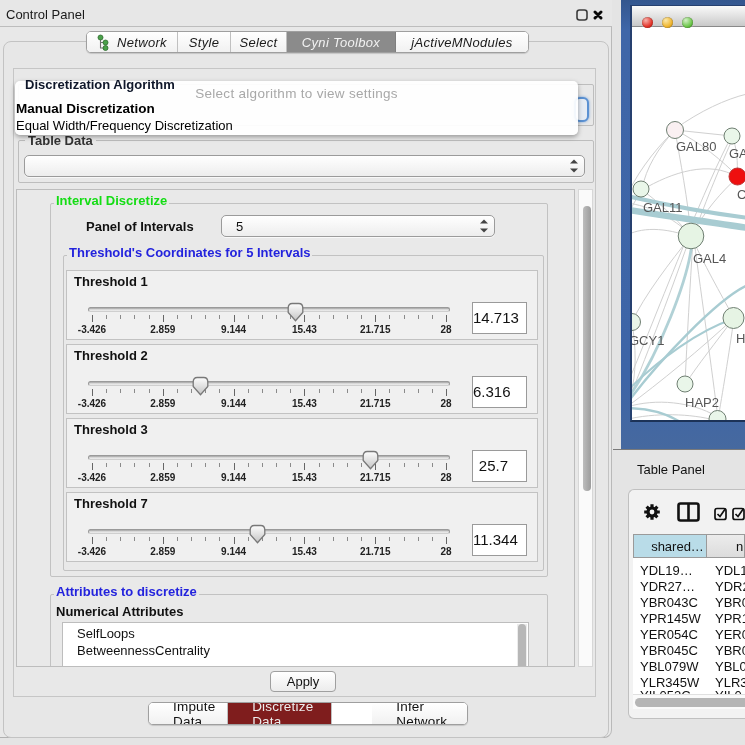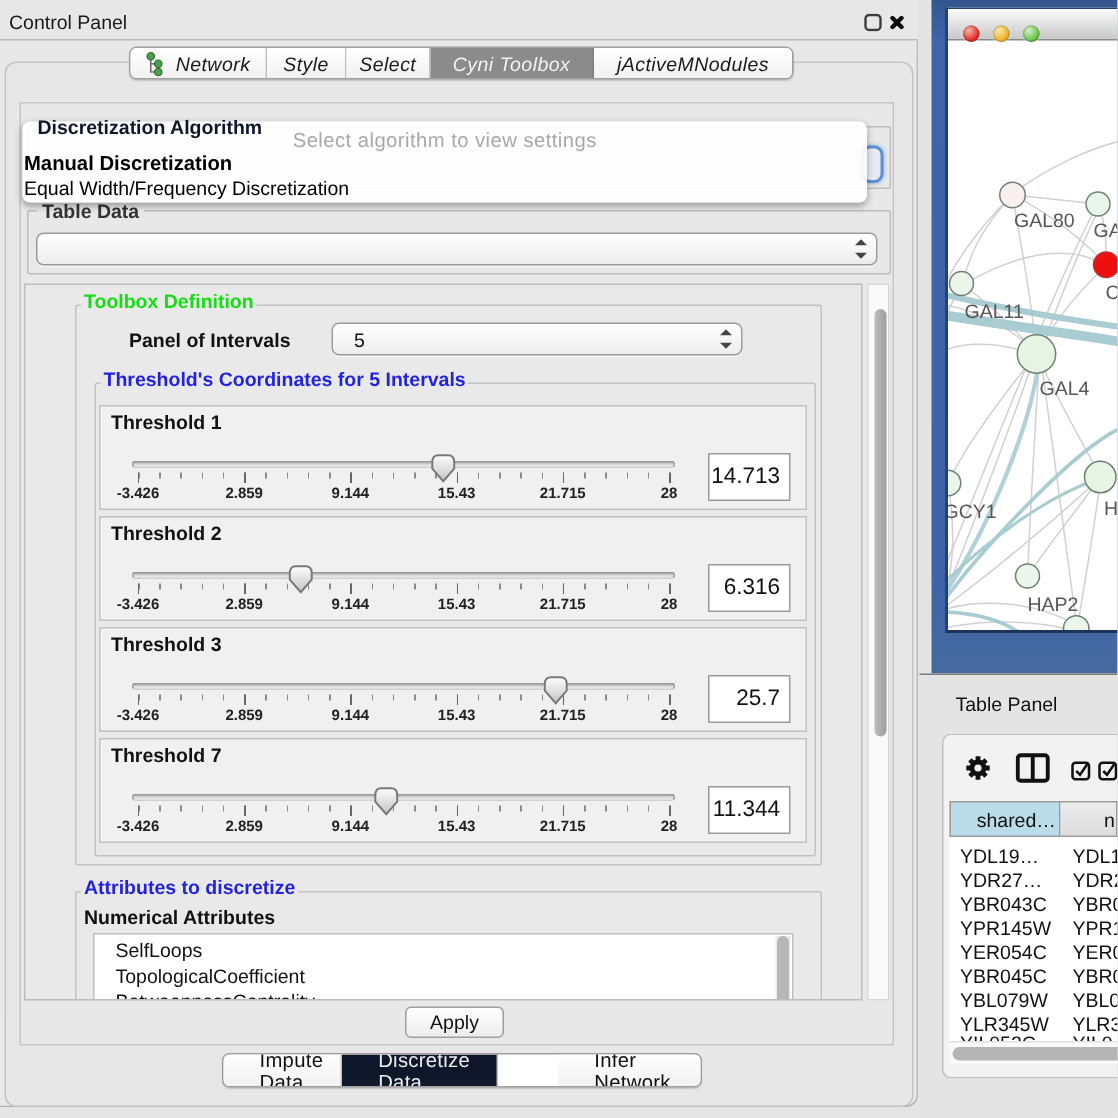--- a/index.html
+++ b/index.html
@@ -63,37 +63,37 @@
   .thpanel .name { position:absolute; left:7px; top:3px; font-size:13px; font-weight:bold; color:#111; }
   .track { position:absolute; left:21px; top:36px; width:362px; height:5px; border-radius:3px;
      background:linear-gradient(#9e9e9e,#d6d6d6 45%,#efefef); border:1px solid #9a9a9a; border-bottom-color:#cfcfcf; }
   .ticks-min { position:absolute; left:25px; top:44px; width:356px; height:4px;
      background:repeating-linear-gradient(90deg,#8a8a8a 0 1px,transparent 1px 14.16px); }
   .ticks-maj { position:absolute; left:25px; top:44px; width:356px; height:7px;
      background:repeating-linear-gradient(90deg,#666 0 1px,transparent 1px 70.8px); }
   .tl { position:absolute; top:53px; font-size:10px; font-weight:bold; color:#222; transform:translateX(-50%); }
   .knob { position:absolute; top:31px; width:17px; height:20px; }
   .vbox { position:absolute; left:405px; top:31px; width:55px; height:32px; background:#fff;
-     border:1px solid #9a9a9a; font-size:15px; color:#111; text-align:right; line-height:30px; padding-right:6px; }
+     border:1px solid #9a9a9a; font-size:15px; color:#111; text-align:right; line-height:30px; padding-right:18px; }
 
   .listbox { position:absolute; background:#fff; border:1px solid #bdbdbd; font-size:13px; color:#111; }
 
   
   #applybtn { left:270px; top:631px; width:66px; height:21px;
      background:linear-gradient(#ffffff,#ececec); border:1px solid #9f9f9f; border-radius:4px;
      font-size:13px; color:#111; text-align:center; line-height:19px; }
 
   
   #btabs { left:148px; top:702px; width:320px; height:23px; background:#fff;
      border:1px solid #9f9f9f; border-radius:5px; box-shadow:0 1px 1px rgba(0,0,0,.15);
      display:flex; overflow:hidden; }
   #btabs .seg { height:100%; display:flex; align-items:center; justify-content:center;
      font-size:13.5px; letter-spacing:0.2px; color:#111; border-right:1px solid #c0c0c0; background:linear-gradient(#ffffff,#f1f1f1);padding-left:24px; }
   #btabs .seg:last-child { border-right:none;margin-left:40px; }
-  #btabs .seg.sel { background:#0f172a; color:#ededed; }
+  #btabs .seg.sel { background:#7f1d1d; color:#ededed; }
 
   
   #popup { left:15px; top:81px; width:563px; height:54px; background:rgba(255,255,255,.93);
      border-radius:5px; box-shadow:0 2px 5px rgba(0,0,0,.35); z-index:30; }
   #popup .hint { position:absolute; left:0; right:0; top:5px; text-align:center; color:#a8a8a8; font-size:13.5px; letter-spacing:0.3px; }
   #popup .it1 { position:absolute; left:1px; top:20px; font-size:13.5px; font-weight:bold; color:#000; }
   #popup .it2 { position:absolute; left:1px; top:37px; font-size:13px; color:#000; }
   #fadelab { left:25px; top:77px; font-size:13px; font-weight:bold; color:#0f172a; z-index:31; }
 
   
@@ -160,21 +160,21 @@
 
 <div class="abs gbox" style="left:18px;top:140px;width:576px;height:43px;"></div>
 <div class="abs grouplab" style="left:25px;top:133px;background:#e8e8e8;padding:0 3px;">Table Data</div>
 <div class="abs combo" style="left:24px;top:155px;width:561px;height:22px;">
     <span class="spin"></span>
 </div>
 
 <div class="abs" id="scrollC" style="left:16px;top:189px;width:559px;height:478px;">
 
   <div class="titled" style="left:33px;top:13px;width:498px;height:374px;">
-    <span class="titlab green">Toolbox Definition</span>
+    <span class="titlab green">Interval Discretize</span>
   </div>
   <div class="abs" style="left:69px;top:29px;font-size:13px;font-weight:bold;color:#111;">Panel of Intervals</div>
   <div class="abs combo" style="left:204px;top:25px;width:274px;height:22px;">
       <span class="cv">5</span>
       <span class="spin"></span>
     </div>
 
   <div class="titled" style="left:46px;top:65px;width:481px;height:316px;">
     <span class="titlab blue" style="background:#e9e9e9;">Threshold's Coordinates for 5 Intervals</span>
   </div>
@@ -243,21 +243,20 @@
       </svg>
     <div class="vbox">11.344</div>
   </div>
 
   <div class="titled" style="left:33px;top:404px;width:498px;height:90px;">
     <span class="titlab blue">Attributes to discretize</span>
   </div>
   <div class="abs" style="left:39px;top:414px;font-size:13px;font-weight:bold;color:#111;">Numerical Attributes</div>
   <div class="listbox" style="left:45px;top:432px;width:467px;height:60px;">
     <div style="margin:3px 0 0 14px;">SelfLoops</div>
-    <div style="margin:2px 0 0 14px;">TopologicalCoefficient</div>
     <div style="margin:2px 0 0 14px;">BetweennessCentrality</div>
     <div style="position:absolute;right:1px;top:1px;width:10px;height:58px;background:#ececec;">
       <div style="position:absolute;left:1px;top:0;width:8px;height:46px;background:#b7b7b7;border-radius:4px;"></div>
     </div>
   </div>
 </div>
 <div class="abs" id="vsb" style="left:578px;top:189px;width:15px;height:478px;">
     <div class="thumb"></div>
   </div>
 

